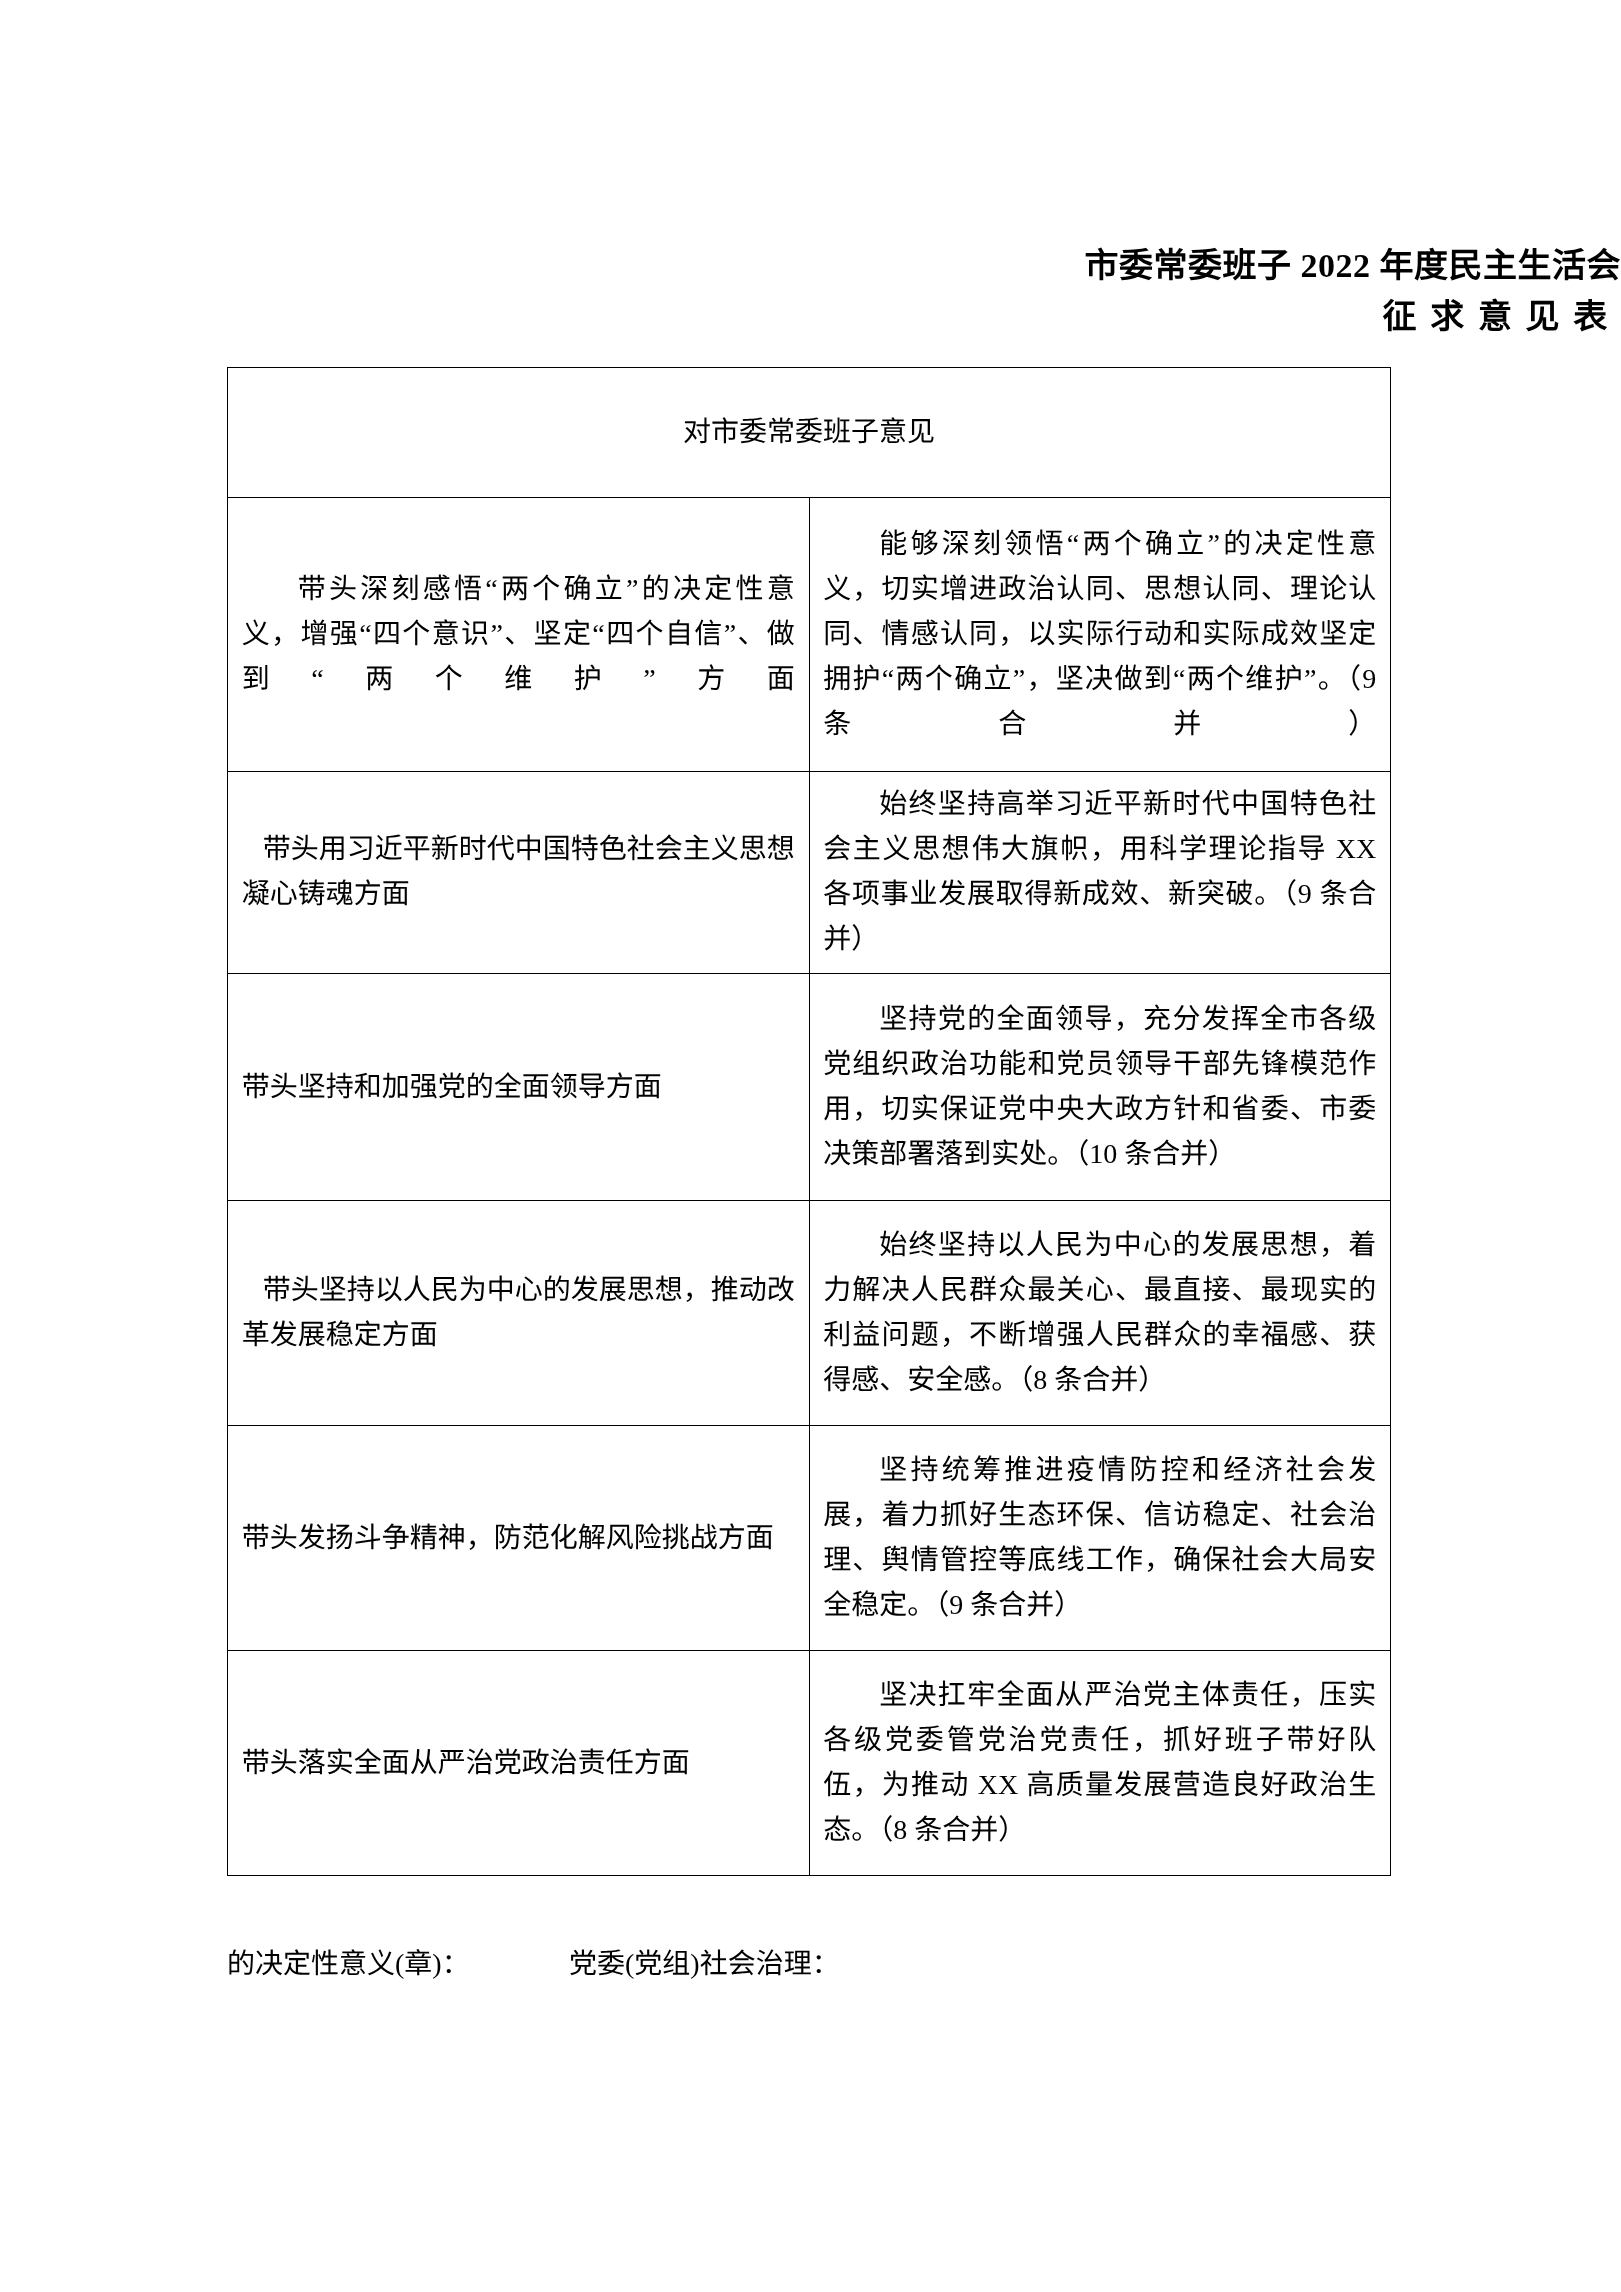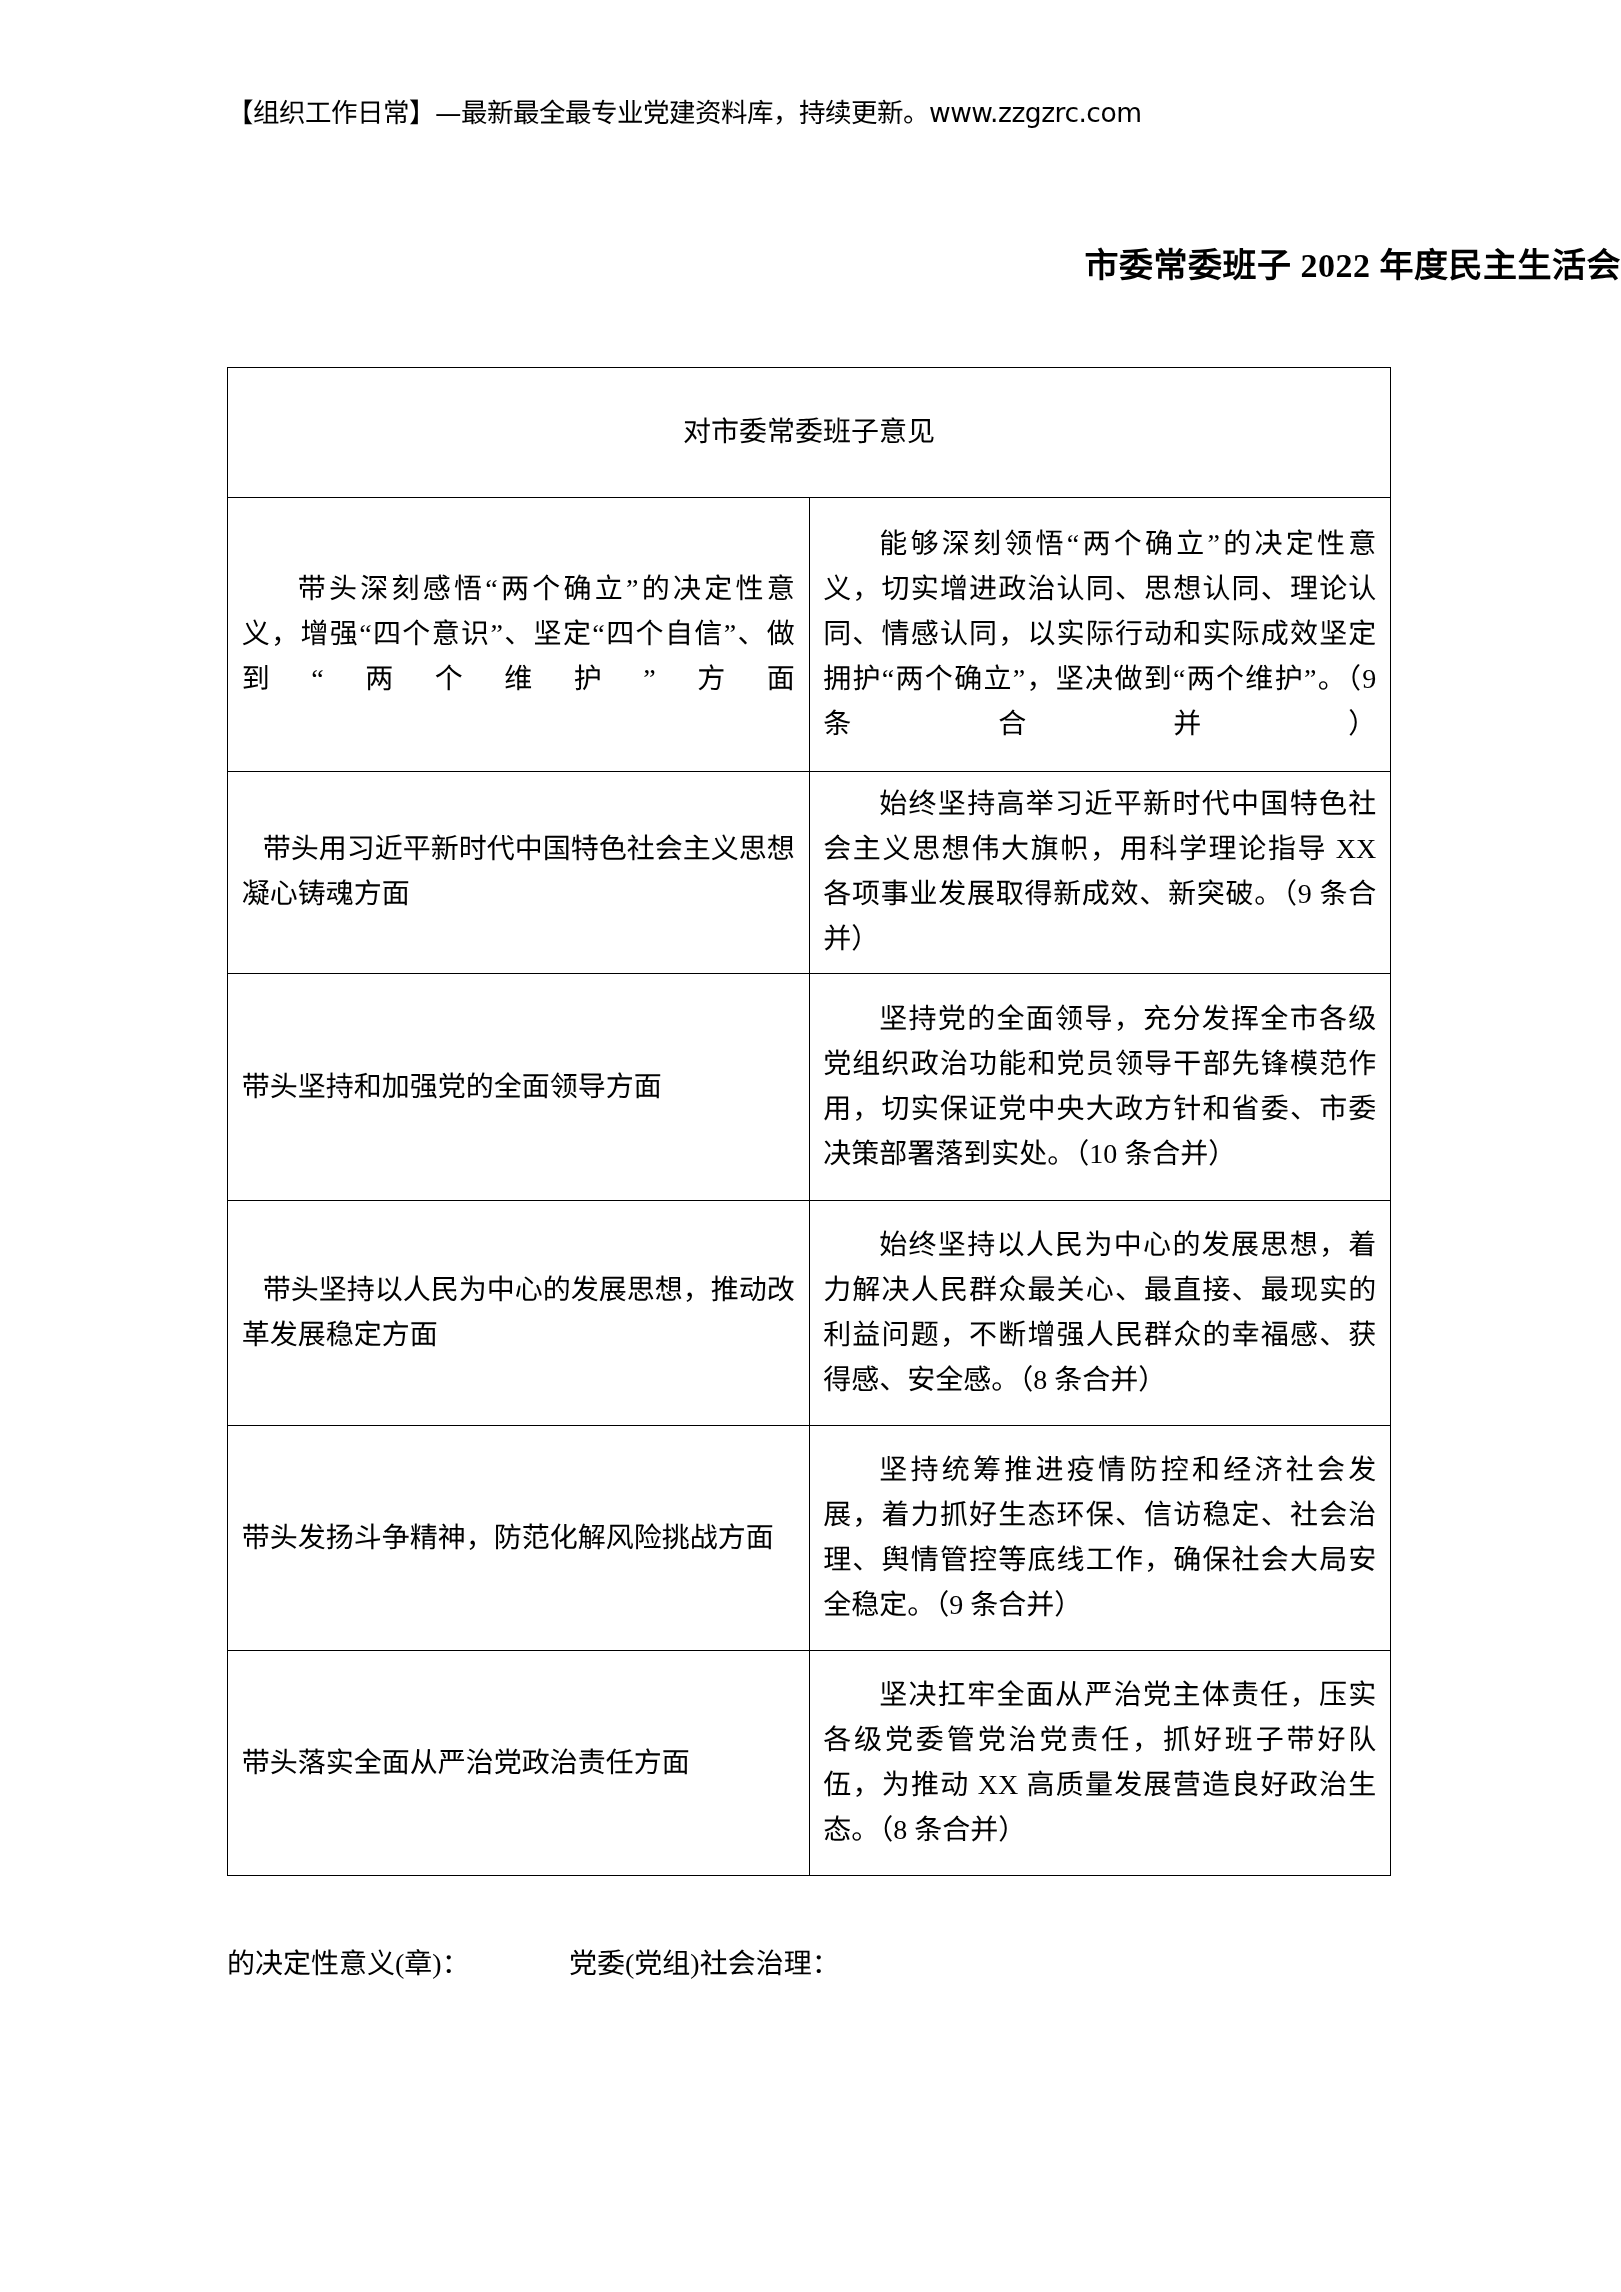--- a/index.html
+++ b/index.html
@@ -147,24 +147,24 @@
     left: 342px;
     top: 0;
     white-space: nowrap;
   }
 </style>
 </head>
 <body>
 
 <div class="page">
 
-  <div class="source-header">【组织工作日常】—最新最全最专业党建资料库，持续更新。www.zzgzrc.com</div>
 
   <div class="doc-title-block">
     <div class="doc-title-line1">市委常委班子 2022 年度民主生活会</div>
+    <div class="doc-title-line2">征求意见表</div>
   </div>
 
   <table class="opinion-table">
     <tbody>
       <tr>
         <td class="header-cell" colspan="2">对市委常委班子意见</td>
       </tr>
 
       <tr class="r1">
         <td class="col-left aspect-cell ti2">带头深刻感悟“两个确立”的决定性意义，增强“四个意识”、坚定“四个自信”、做到“两个维护”方面</td>

